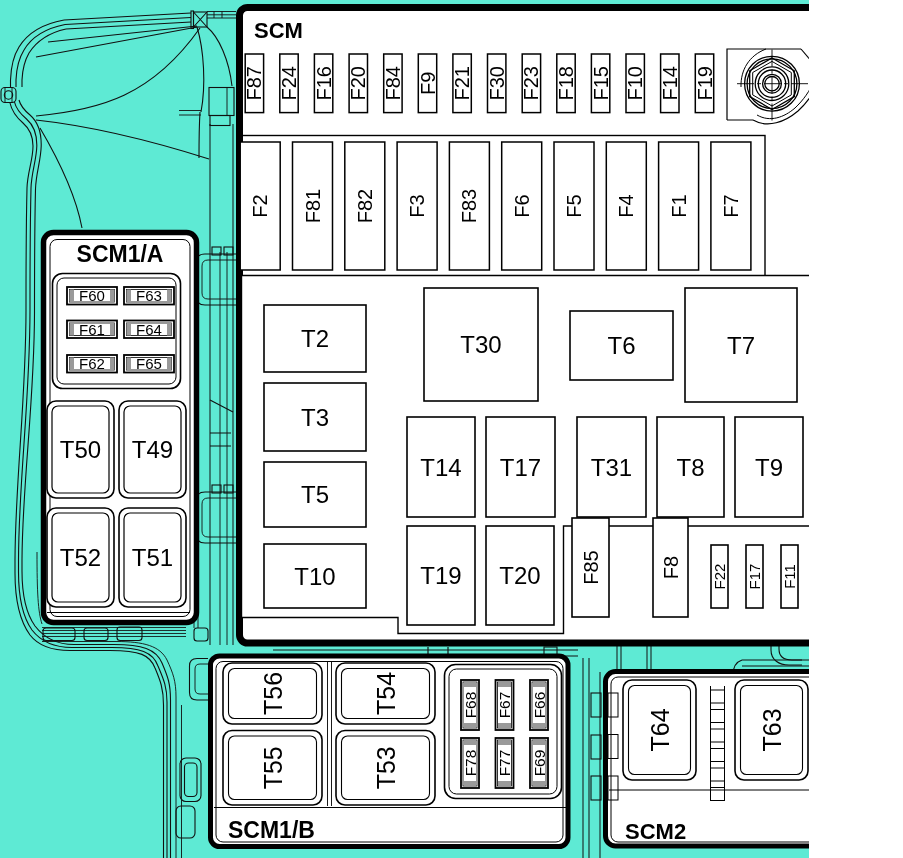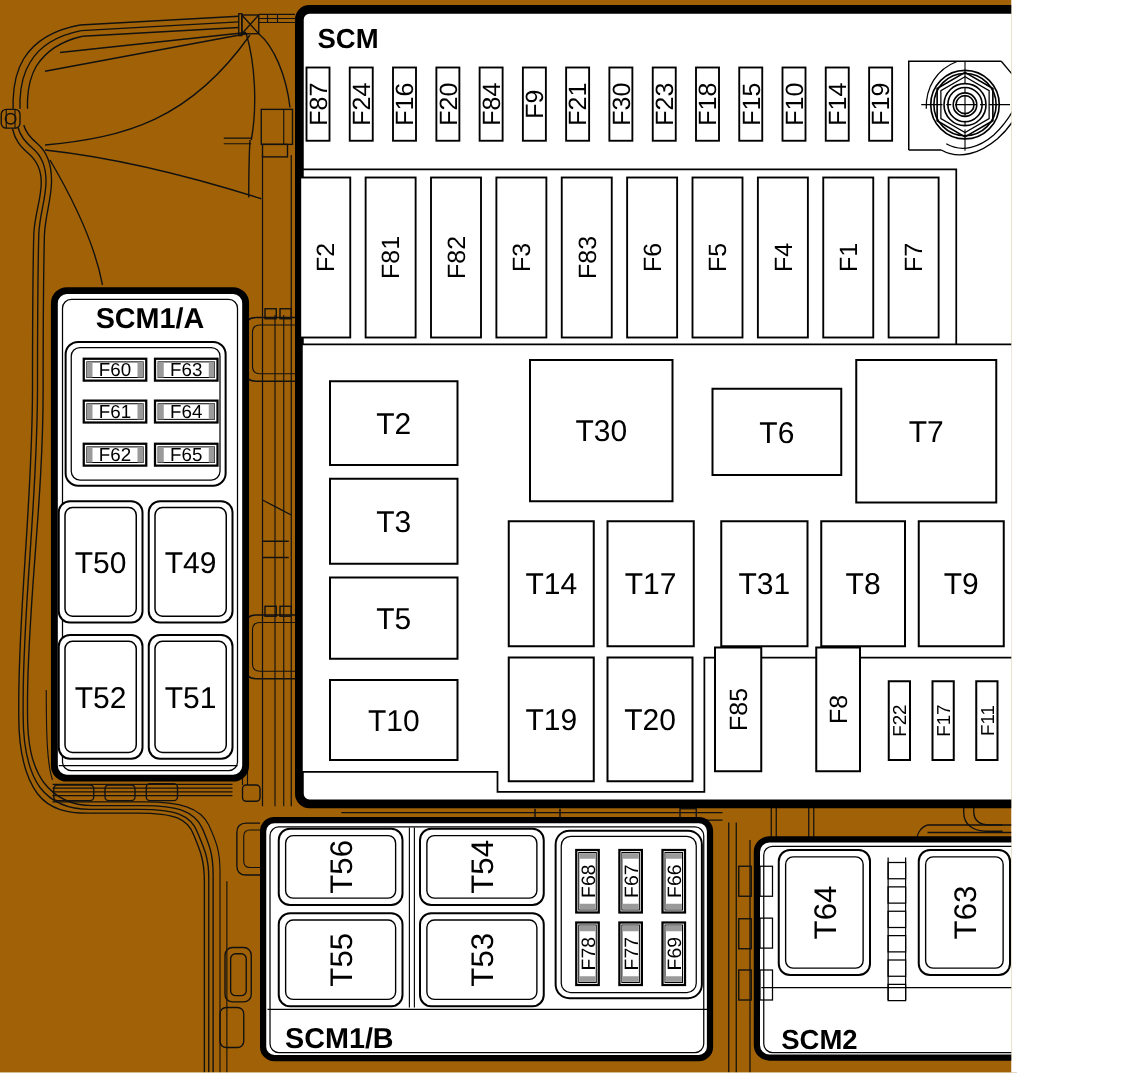--- a/index.html
+++ b/index.html
@@ -1,16 +1,16 @@
 <!DOCTYPE html>
 <html><head>
 <meta charset="utf-8">
 <style>
   html,body{margin:0;padding:0;background:#fff;}
-  #wrap{width:809px;height:858px;position:relative;overflow:hidden;background:#a16207;}
+  #wrap{width:809px;height:858px;position:relative;overflow:hidden;background:#5eead4;}
   svg{position:absolute;left:0;top:0;}
   text{font-family:"Liberation Sans",sans-serif;fill:#000;}
 </style>
 </head>
 <body>
 <div id="wrap">
 <svg width="903" height="858" viewBox="0 0 903 858">
 <g id="bg" fill="none" stroke="#111" stroke-width="1.1">
 
 <g>

